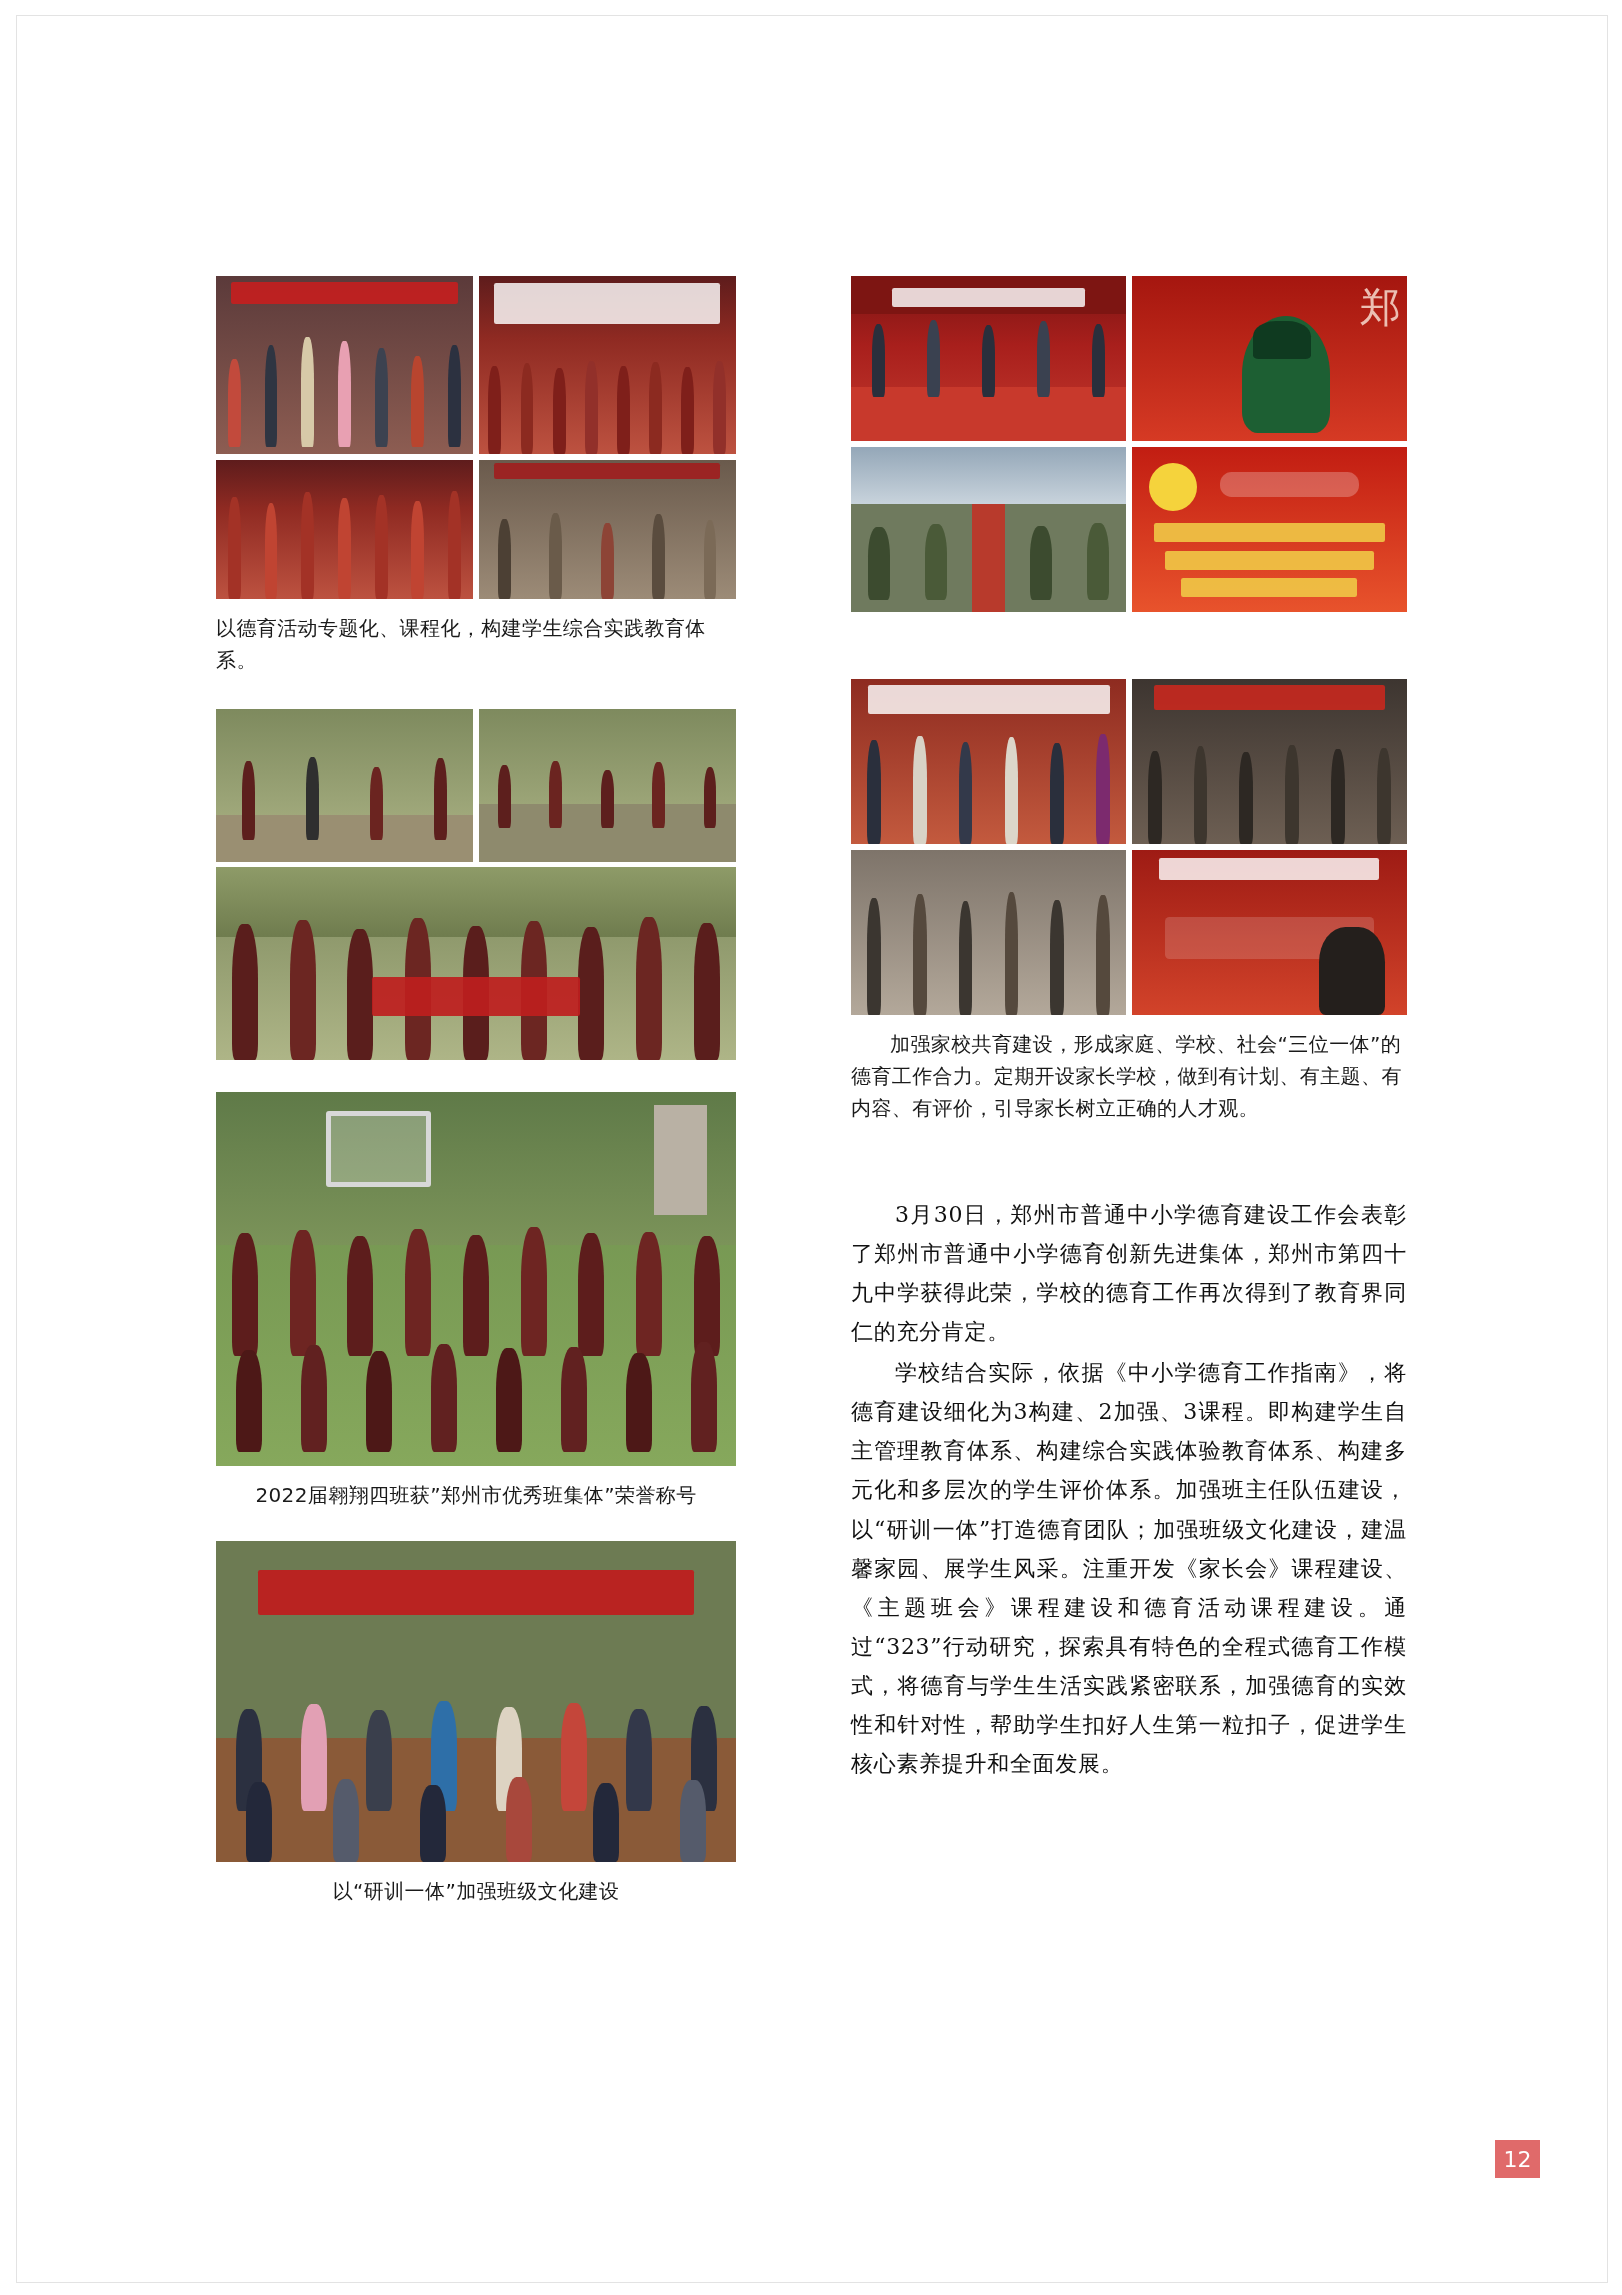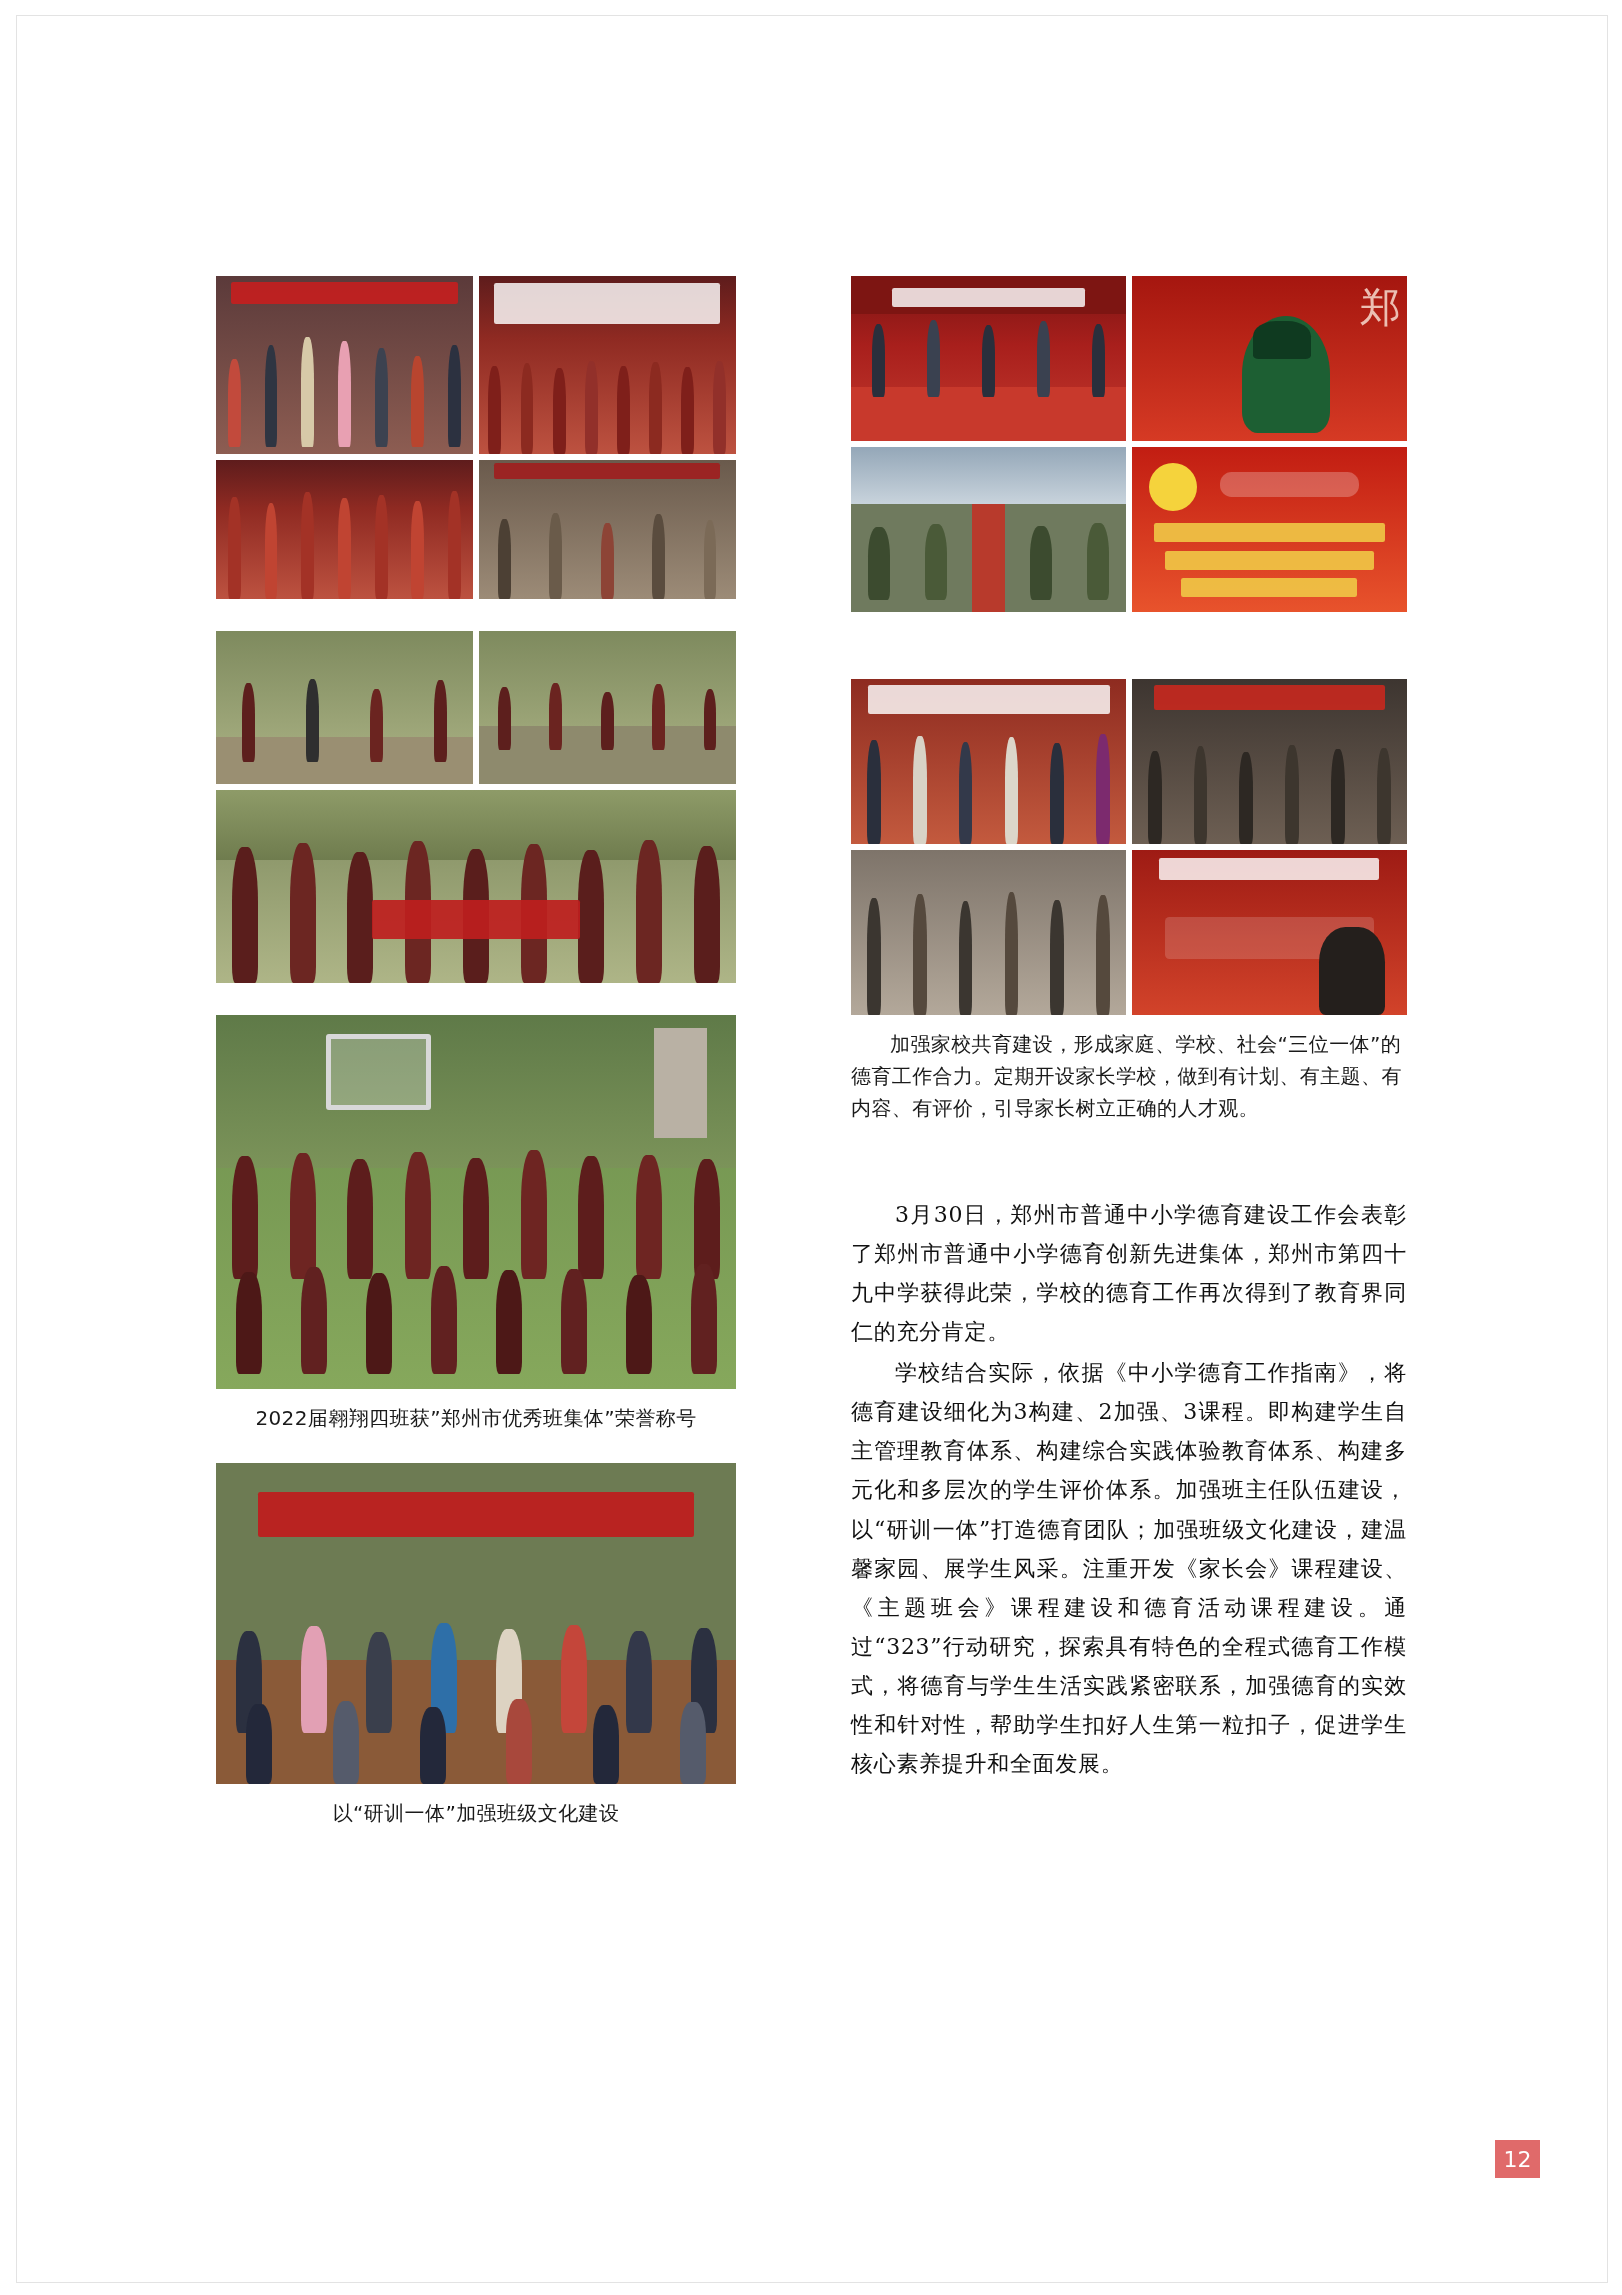--- a/index.html
+++ b/index.html
@@ -236,20 +236,21 @@
           <div class="banner" style="top:2.9px;height:16px;background:rgba(160,30,30,0.9);"></div>
           <div class="row-fig" style="bottom:0;height:88px;">
             <span class="fig" style="height:80px;background:#4c4034;"></span>
             <span class="fig" style="height:86px;background:#6a5b4a;"></span>
             <span class="fig" style="height:76px;background:#8d4436;"></span>
             <span class="fig" style="height:85px;background:#5a4c3e;"></span>
             <span class="fig" style="height:79px;background:#7b6a57;"></span>
           </div>
         </div>
       </div>
+      <div class="caption">以德育活动专题化、课程化，构建学生综合实践教育体系。</div>
     </div>
 
     <div style="margin-top:32px;">
       <div class="photo-group" style="width:520px;">
         <div class="ph outdoor" style="width:257px;height:153px;">
           <div style="position:absolute;left:0;bottom:0;width:100%;height:47px;background:#9a8f72;"></div>
           <div class="row-fig" style="bottom:22px;height:88px;">
             <span class="fig" style="height:79px;background:#5d1f1d;"></span>
             <span class="fig" style="height:83px;background:#2f2f2f;"></span>
             <span class="fig" style="height:73px;background:#6b2420;"></span>

